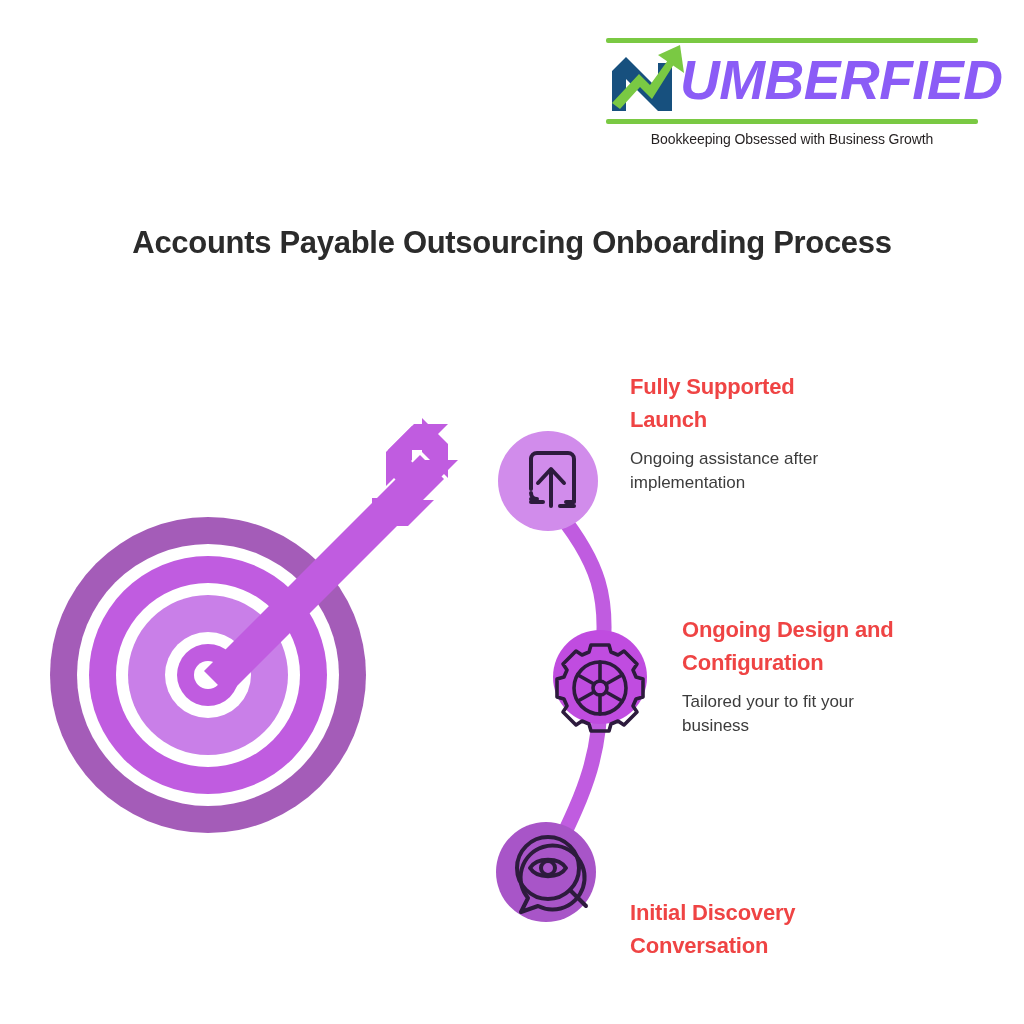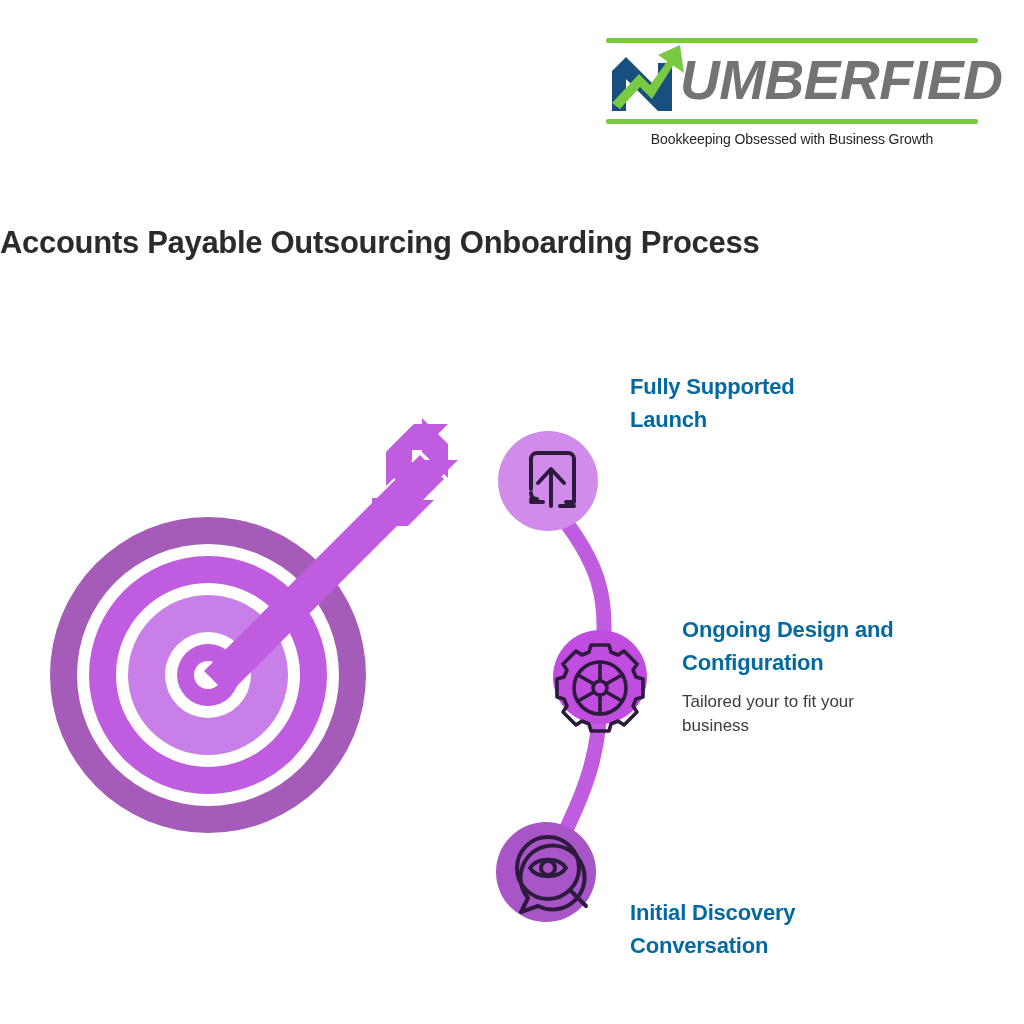--- a/index.html
+++ b/index.html
@@ -45,39 +45,39 @@
   }
   .logo-text {
     position: absolute;
     left: 74px;
     top: 4px;
     font-size: 55px;
     line-height: 62px;
     font-weight: bold;
     font-style: italic;
     letter-spacing: -0.5px;
-    color: #737373;
+    color: #8b5cf6;
     font-family: "Liberation Sans", sans-serif;
   }
   .logo-tagline {
     margin-top: 7px;
     font-size: 14px;
     color: #231f20;
     font-weight: normal;
     letter-spacing: -0.1px;
     font-family: "Liberation Sans", sans-serif;
   }
 
   
   .page-title {
     position: absolute;
     top: 225px;
     left: 0;
     width: 1024px;
-    text-align: left;
+    text-align: center;
     font-size: 31px;
     font-weight: bold;
     color: #2b2b2b;
     letter-spacing: -0.3px;
   }
 
   
   .diagram {
     position: absolute;
     left: 0;
@@ -91,21 +91,21 @@
     top: 0;
   }
 
   
   .step-text {
     position: absolute;
   }
   .step-heading {
     font-size: 22px;
     font-weight: bold;
-    color: #0369a1;
+    color: #ef4444;
     line-height: 33px;
     letter-spacing: -0.2px;
     margin: 0;
     white-space: pre-line;
   }
   .step-desc {
     font-size: 17px;
     color: #3c3c3c;
     line-height: 24px;
     margin: 11px 0 0 0;
@@ -224,20 +224,22 @@
         <path d="M530 868 c7 -11 29 -11 36 0 c-7 11 -29 11 -36 0 Z"></path>
         <circle cx="548" cy="868" r="7"></circle>
       </g>
     </g>
   </svg>
 </div>
 
 <div class="step-text step-1">
   <p class="step-heading">Fully Supported
 Launch</p>
+  <p class="step-desc">Ongoing assistance after
+implementation</p>
 </div>
 
 <div class="step-text step-2">
   <p class="step-heading">Ongoing Design and
 Configuration</p>
   <p class="step-desc">Tailored your to fit your
 business</p>
 </div>
 
 <div class="step-text step-3">

